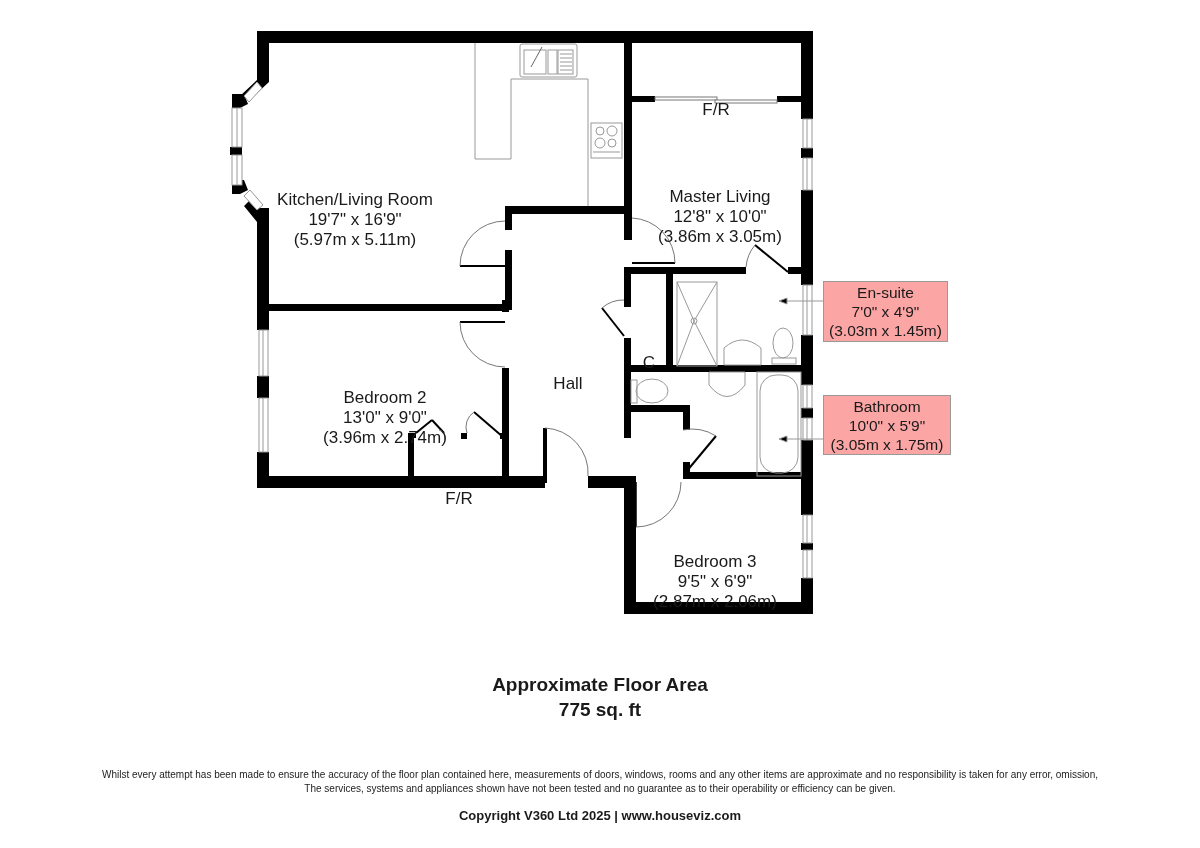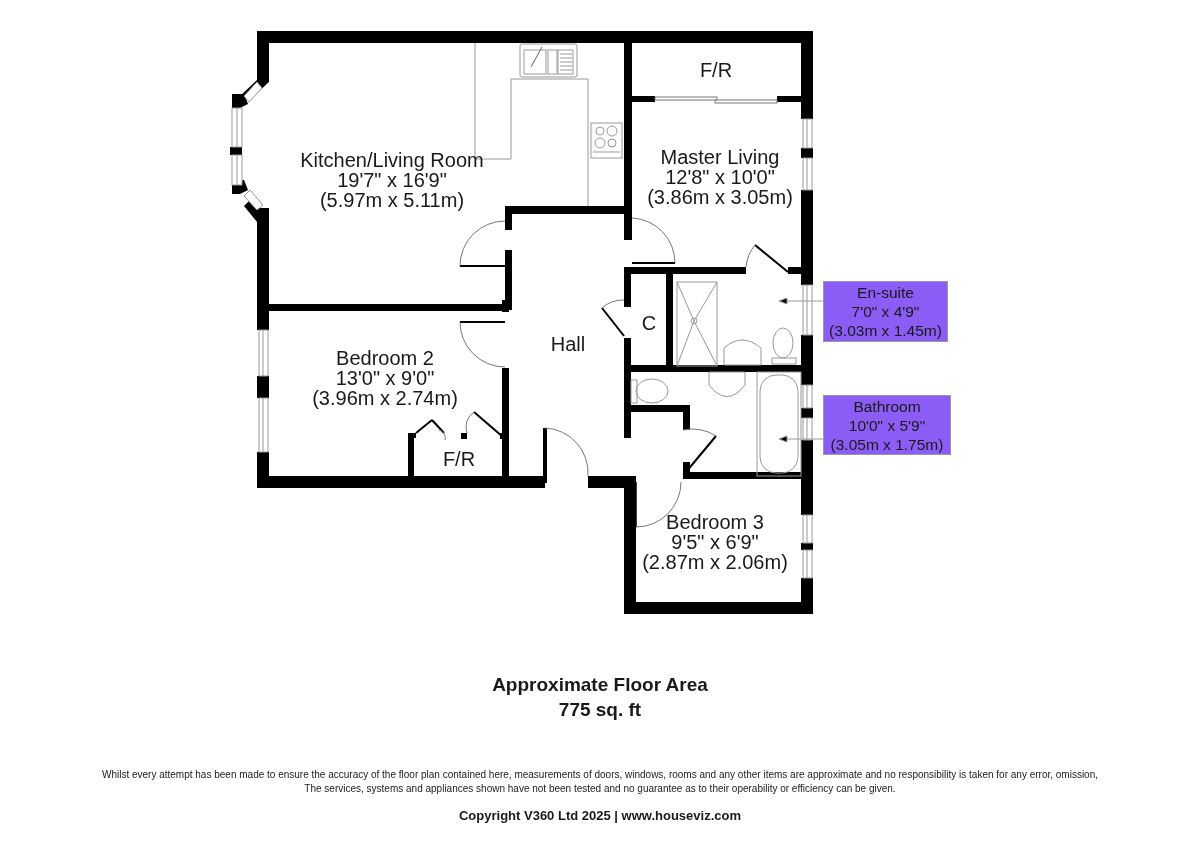--- a/index.html
+++ b/index.html
@@ -1,20 +1,20 @@
 <!DOCTYPE html>
 <html><head>
 <meta charset="utf-8">
 <style>
   html, body { margin: 0; padding: 0; background: #ffffff; }
   body { width: 1200px; height: 848px; position: relative; overflow: hidden; font-family: "Liberation Sans", sans-serif; color: #1a1a1a; }
   #plan { position: absolute; left: 0; top: 0; width: 1200px; height: 848px; }
-  .room-label { position: absolute; text-align: center; font-size: 20px; line-height: 20px; color: #1a1a1a; white-space: nowrap; transform: translateX(-50%); }
+  .room-label { position: absolute; text-align: center; font-size: 17px; line-height: 20px; color: #1a1a1a; white-space: nowrap; transform: translateX(-50%); margin-top: 40px; }
   .room-label span { display: block; }
-  .callout { position: absolute; border: 1px solid #999; background: #8b5cf6; text-align: center; font-size: 15.5px; line-height: 19px; padding: 1px 2px; box-sizing: border-box; }
+  .callout { position: absolute; border: 1px solid #999; background: #fca5a5; text-align: center; font-size: 15.5px; line-height: 19px; padding: 1px 2px; box-sizing: border-box; }
   .callout span { display: block; white-space: nowrap; }
   .area { position: absolute; left: 0; width: 1200px; top: 672px; text-align: center; font-weight: bold; font-size: 19px; line-height: 25px; }
   .area span { display: block; }
   .disclaimer { position: absolute; left: 0; width: 1200px; top: 768px; text-align: center; font-size: 10px; line-height: 14px; color: #222; }
   .disclaimer span { display: block; }
   .copyright { position: absolute; left: 0; width: 1200px; top: 808px; text-align: center; font-weight: bold; font-size: 13px; line-height: 16px; }
 </style>
 </head>
 <body>
 
@@ -202,21 +202,21 @@
   </g>
 
   <g stroke="#999" stroke-width="1" fill="#000">
     <line x1="785" y1="301" x2="823" y2="301"></line>
     <polygon points="779,301 787,298 787,304"></polygon>
     <line x1="785" y1="439" x2="823" y2="439"></line>
     <polygon points="779,439 787,436 787,442"></polygon>
   </g>
 </svg>
 
-<div class="room-label" style="left:392px; top:150px;">
+<div class="room-label" style="left:355px; top:150px;">
   <span>Kitchen/Living Room</span>
   <span>19'7" x 16'9"</span>
   <span>(5.97m x 5.11m)</span>
 </div>
 
 <div class="room-label" style="left:720px; top:147px;">
   <span>Master Living</span>
   <span>12'8" x 10'0"</span>
   <span>(3.86m x 3.05m)</span>
 </div>

